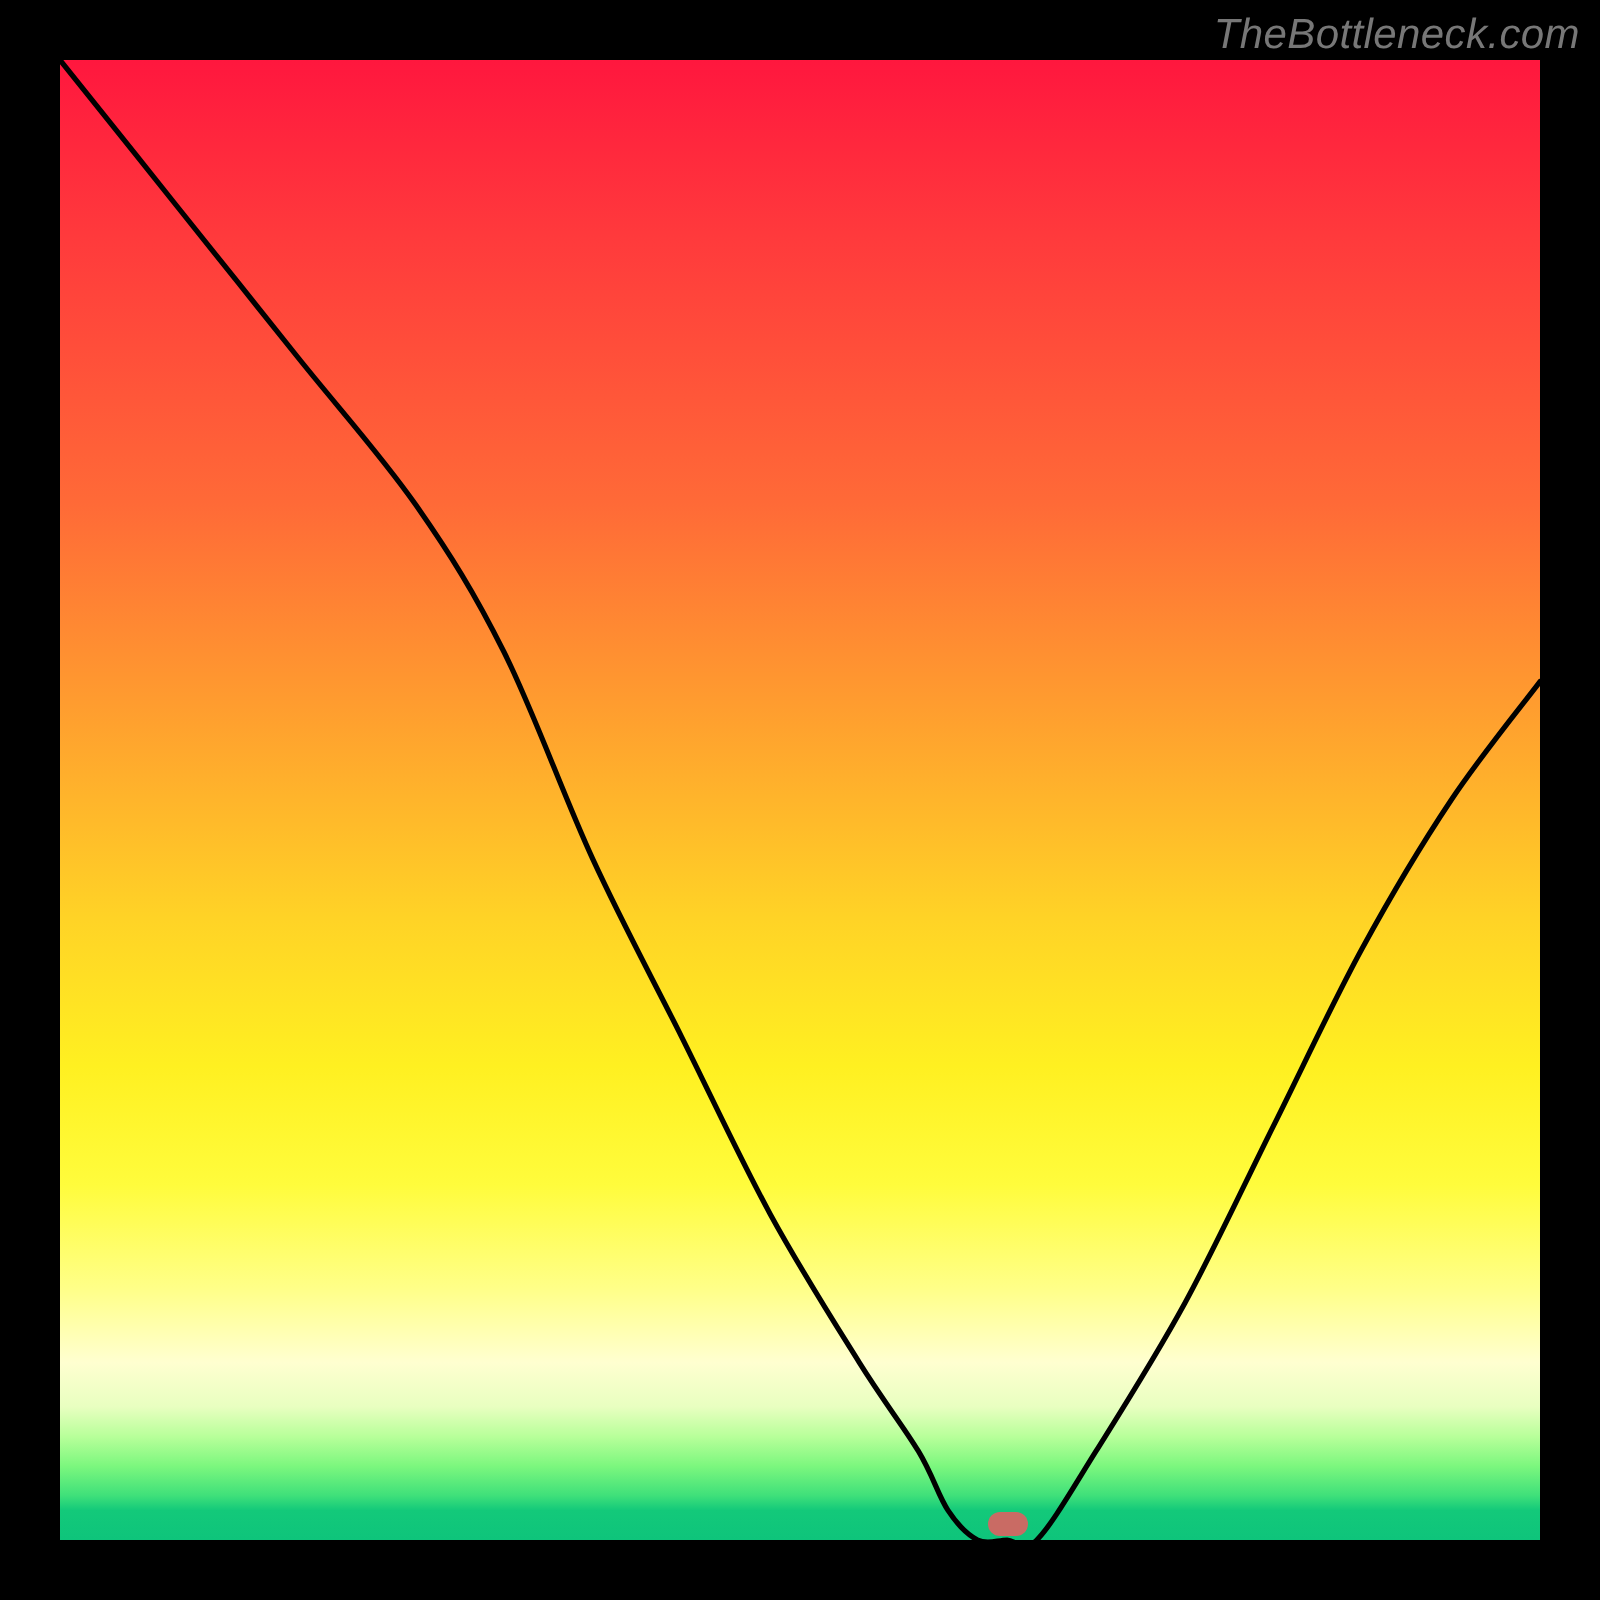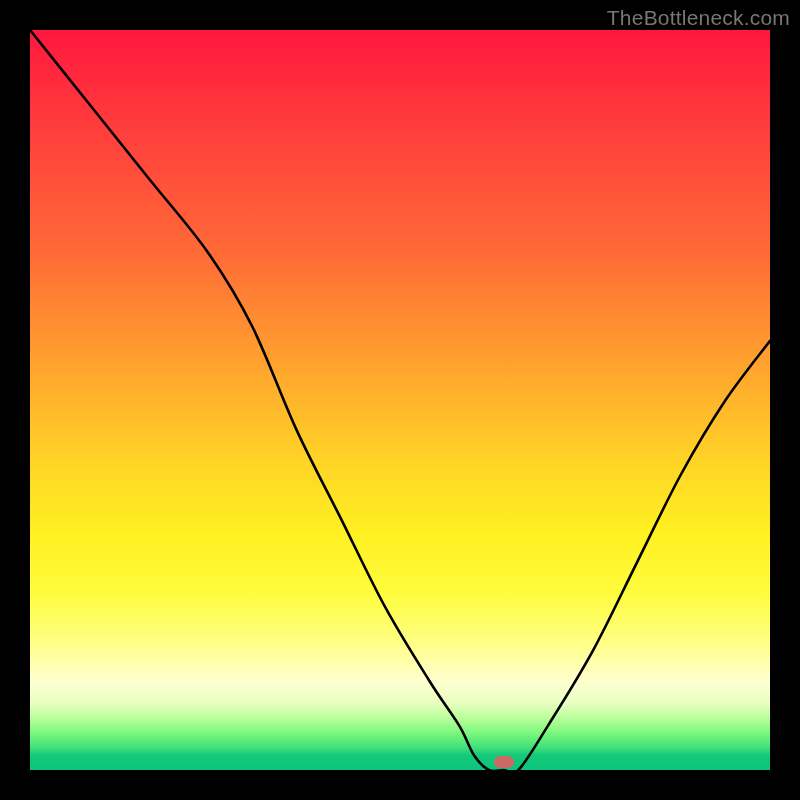--- a/index.html
+++ b/index.html
@@ -8,20 +8,21 @@
     width: 800px;
     height: 800px;
     background: #000;
     overflow: hidden;
   }
   .stage {
     position: relative;
     width: 800px;
     height: 800px;
     background: #000;
+    font-style: italic;
   }
   .plot {
     position: absolute;
     left: 30px;
     top: 30px;
     width: 740px;
     height: 740px;
     overflow: hidden;
   }
   .gradient {

